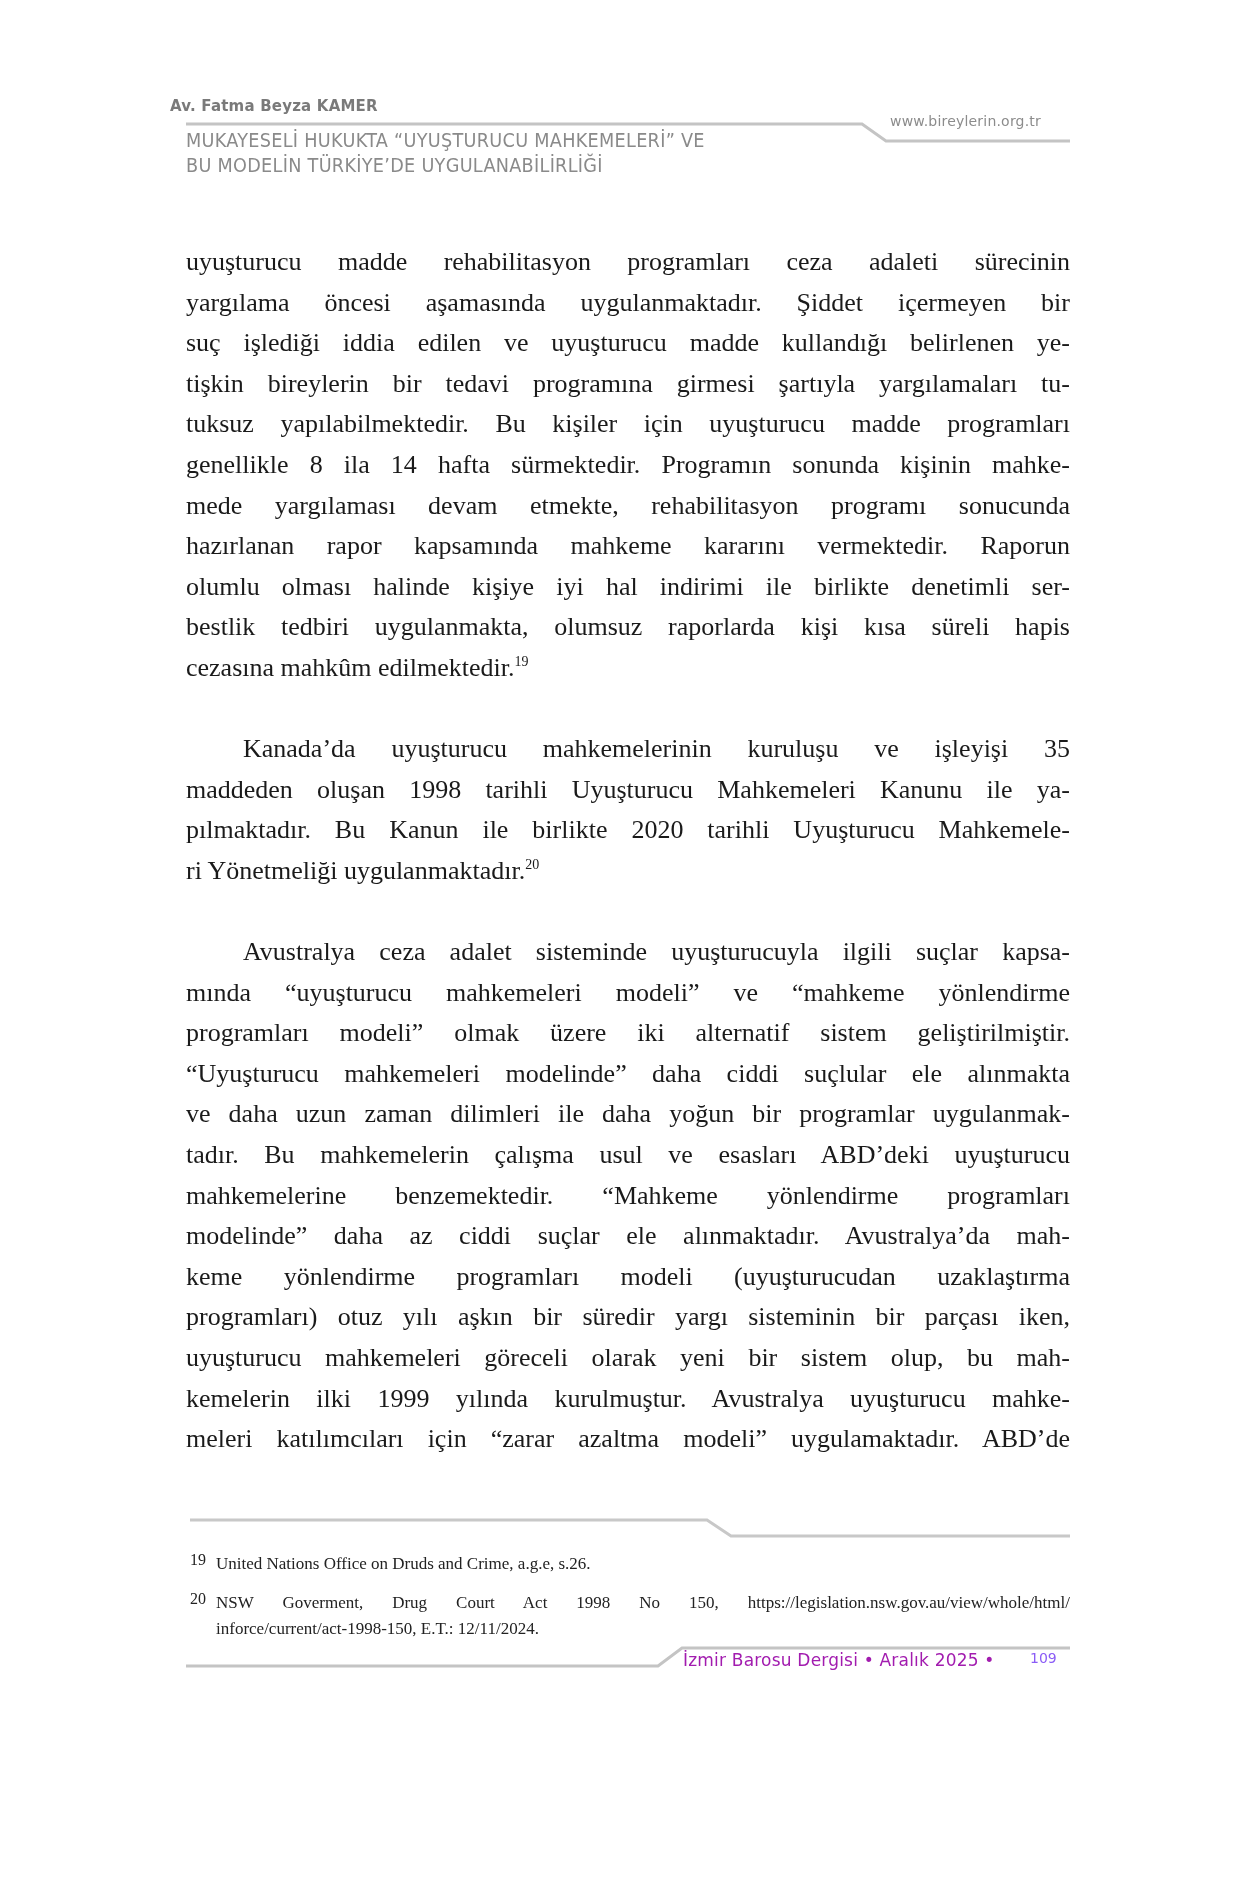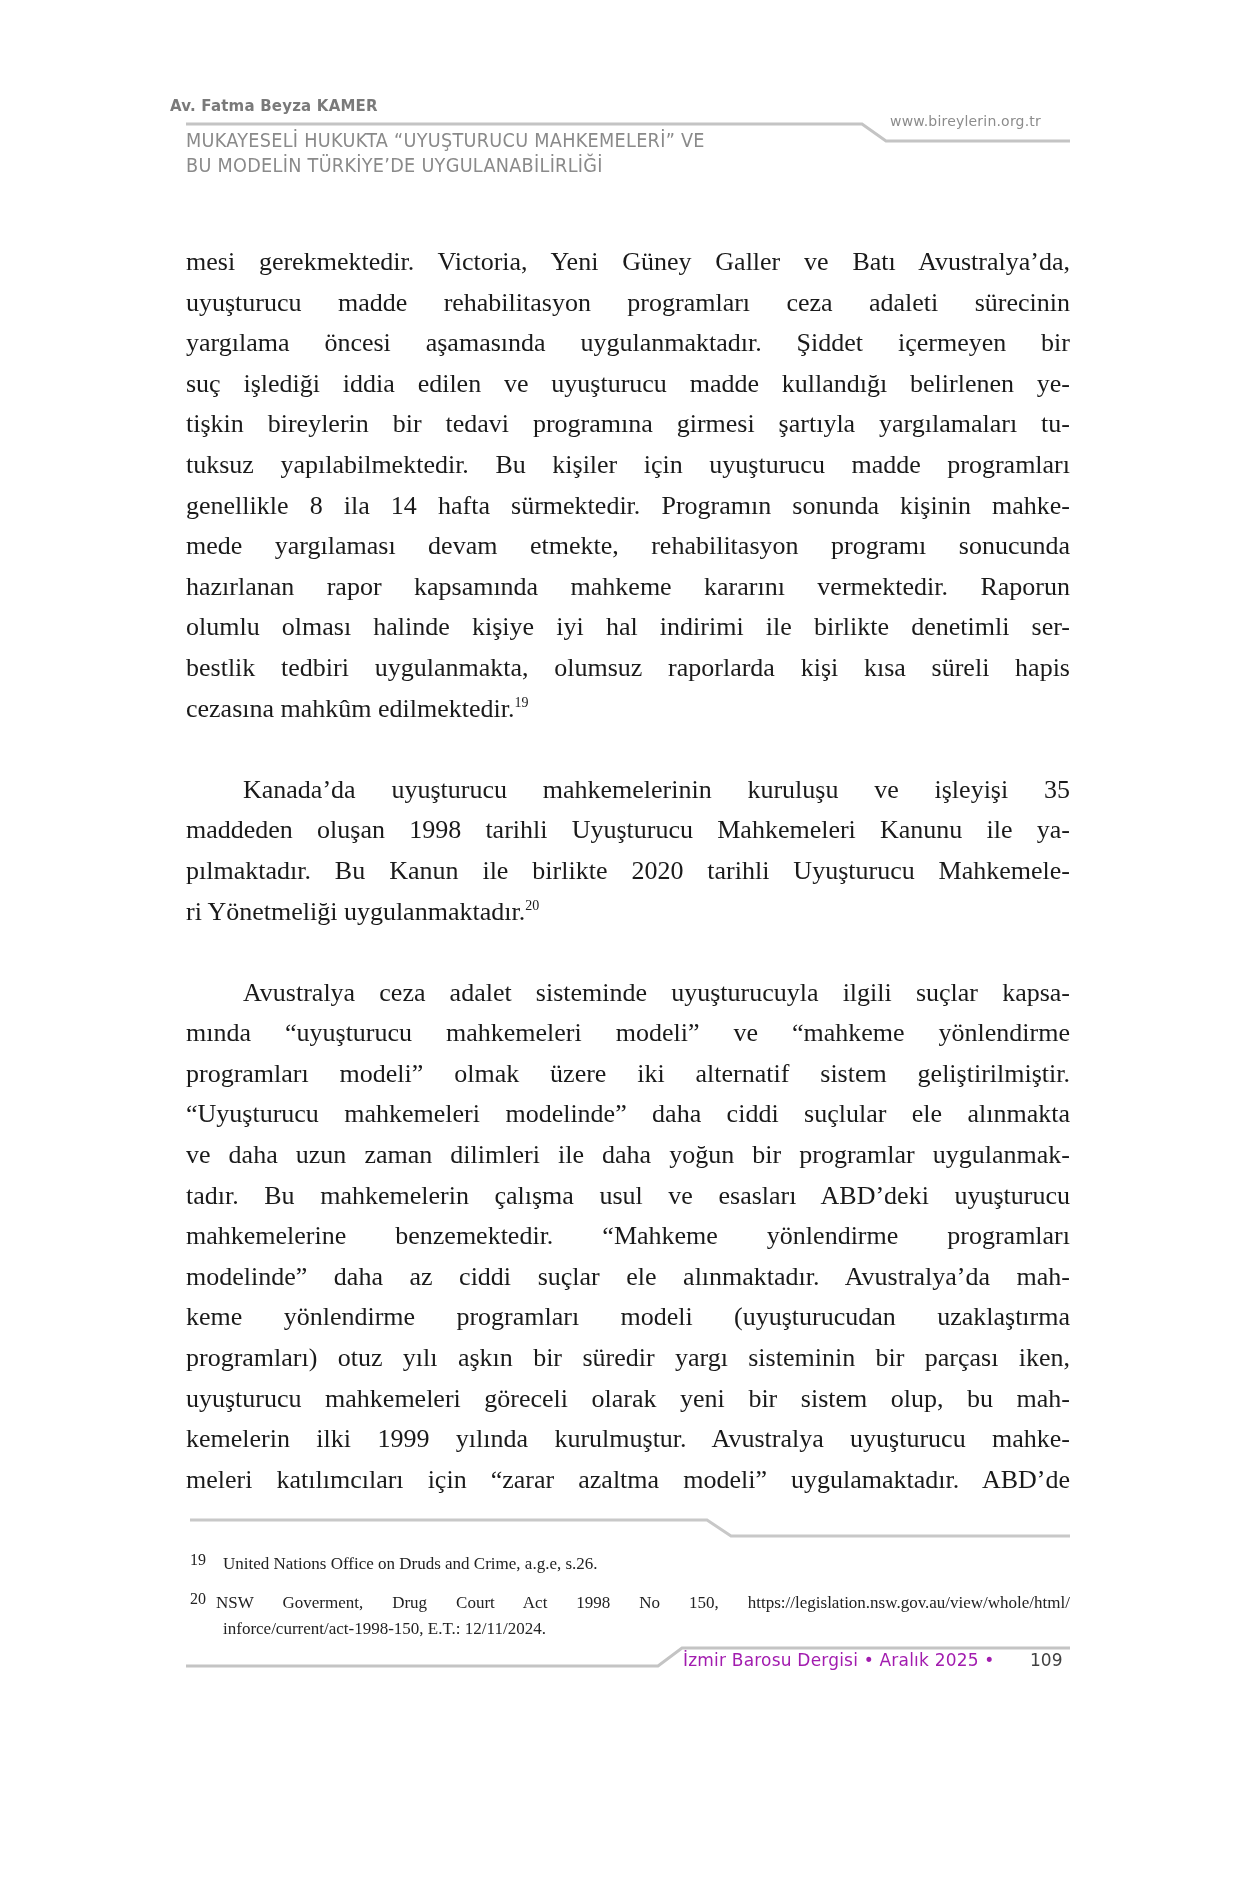--- a/index.html
+++ b/index.html
@@ -35,51 +35,50 @@
   sup.fnref { font-size: 14px; vertical-align: 10px; line-height: 0; }
 
   .footnotes {
     position: absolute; left: 190px; top: 1551px; width: 880px;
     font-family: "Liberation Serif", "DejaVu Serif", serif;
     font-size: 17px; color: #222222;
   }
   .fn { position: relative; padding-left: 26px; line-height: 26px; margin-bottom: 13px; }
   .fn .num { position: absolute; left: 0; top: -4px; font-size: 16px; }
   .fn-line { display: block; white-space: nowrap; text-align: justify; text-align-last: justify; }
-  .fn-line.last { text-align-last: left; margin-left: 7px; }
+  .fn-line.last { text-align-last: left; }
 
   .footer-text {
     position: absolute; left: 683px; top: 1650px;
     font-family: "DejaVu Sans", sans-serif; font-size: 17px; color: #a21caf;
     white-space: nowrap; letter-spacing: 0.2px;
   }
   .footer-page {
     position: absolute; left: 1030px; top: 1650px;
-    font-family: "DejaVu Sans", sans-serif; font-size: 17px; color: #404040;
+    font-family: "DejaVu Sans", sans-serif; font-size: 14px; color: #8b5cf6;
   }
 </style>
 </head>
 <body>
 
 <div class="hdr-author">Av. Fatma Beyza KAMER</div>
 <div class="hdr-title">
   <div>MUKAYESELİ HUKUKTA “UYUŞTURUCU MAHKEMELERİ” VE</div>
   <div>BU MODELİN TÜRKİYE’DE UYGULANABİLİRLİĞİ</div>
 </div>
 <div class="hdr-url">www.bireylerin.org.tr</div>
 
 <svg class="rule" width="1260" height="1890">
   <polyline points="186,124 862,124 886,141 1070,141" fill="none" stroke="#c4c4c4" stroke-width="3"></polyline>
   <polyline points="190,1520 707,1520 731,1536 1070,1536" fill="none" stroke="#c8c8c8" stroke-width="3"></polyline>
   <polyline points="186,1666 658,1666 682,1648 1070,1648" fill="none" stroke="#c4c4c4" stroke-width="3"></polyline>
 </svg>
 
 <div class="body-text">
   <div>
-    <span class="line">mesi gerekmektedir. Victoria, Yeni Güney Galler ve Batı Avustralya’da,</span>
     <span class="line">uyuşturucu madde rehabilitasyon programları ceza adaleti sürecinin</span>
     <span class="line">yargılama öncesi aşamasında uygulanmaktadır. Şiddet içermeyen bir</span>
     <span class="line">suç işlediği iddia edilen ve uyuşturucu madde kullandığı belirlenen ye-</span>
     <span class="line">tişkin bireylerin bir tedavi programına girmesi şartıyla yargılamaları tu-</span>
     <span class="line">tuksuz yapılabilmektedir. Bu kişiler için uyuşturucu madde programları</span>
     <span class="line">genellikle 8 ila 14 hafta sürmektedir. Programın sonunda kişinin mahke-</span>
     <span class="line">mede yargılaması devam etmekte, rehabilitasyon programı sonucunda</span>
     <span class="line">hazırlanan rapor kapsamında mahkeme kararını vermektedir. Raporun</span>
     <span class="line">olumlu olması halinde kişiye iyi hal indirimi ile birlikte denetimli ser-</span>
     <span class="line">bestlik tedbiri uygulanmakta, olumsuz raporlarda kişi kısa süreli hapis</span>

